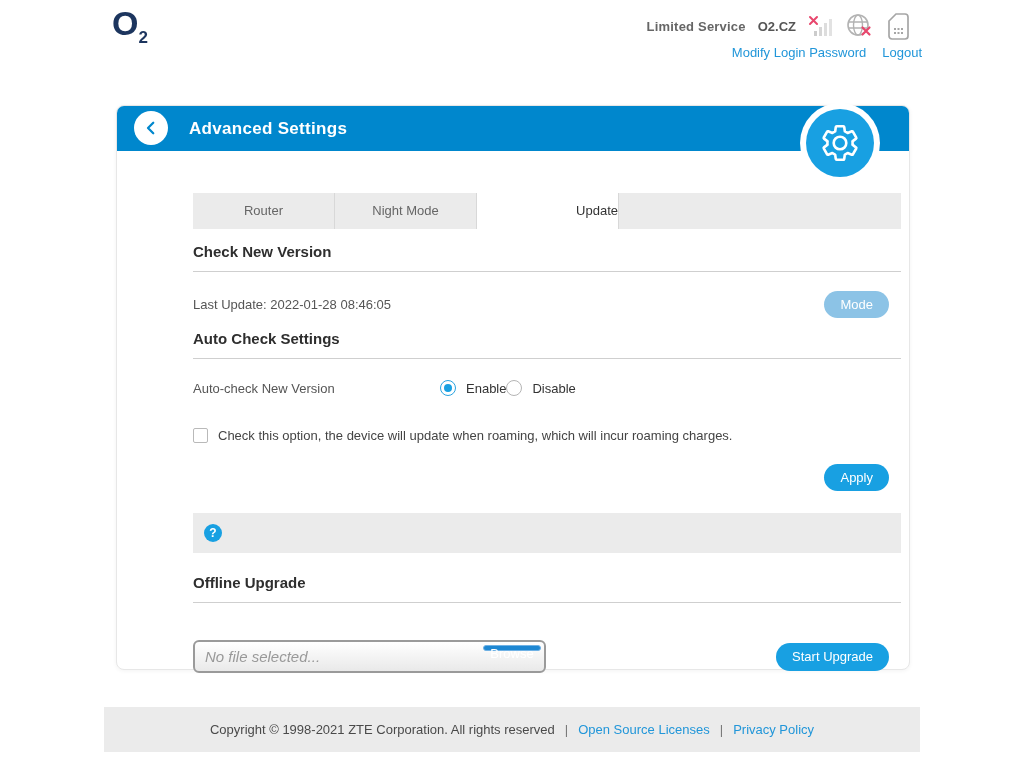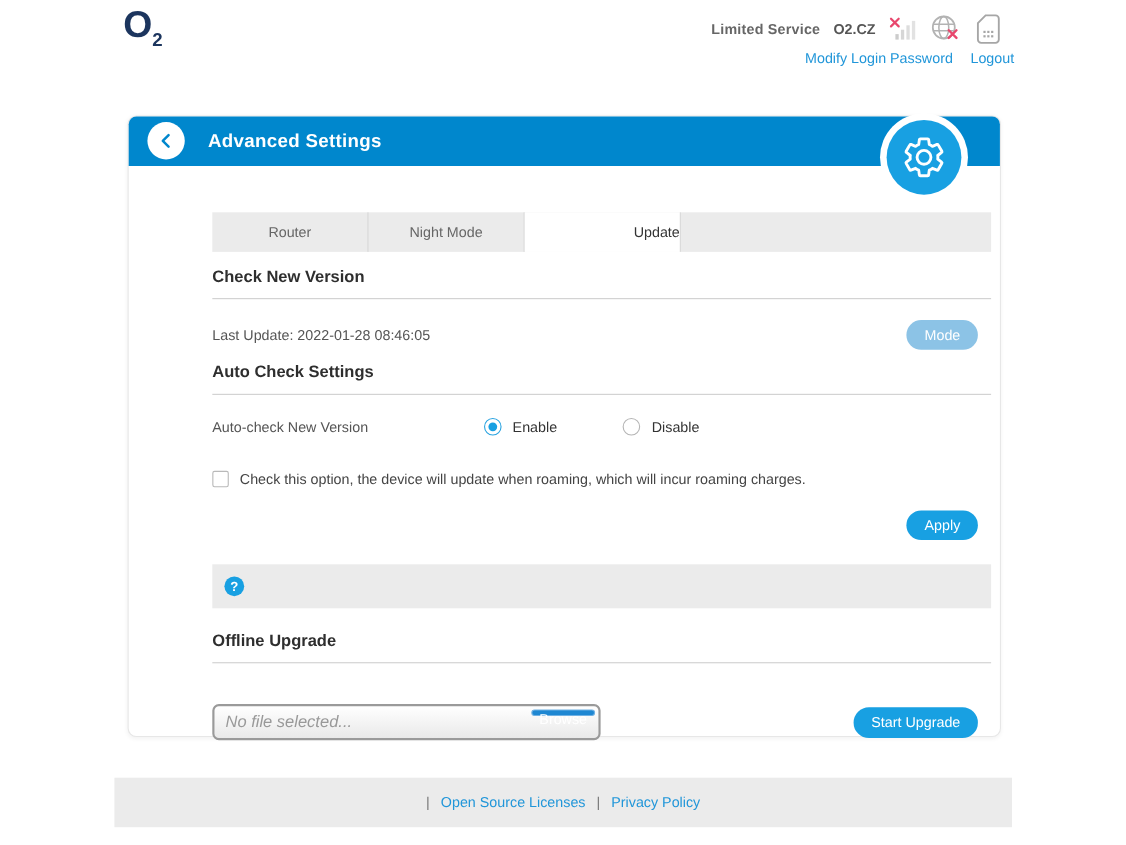--- a/index.html
+++ b/index.html
@@ -35,21 +35,21 @@
   .row { display:flex; align-items:center; }
   .row-check { margin-top:10px; height:44px; justify-content:space-between; padding-right:12px; }
   .muted-label { font-size:13px; color:#555; }
 
   .btn-pill { border:none; border-radius:15px; color:#fff; font-size:13px; height:27px; padding:0 16px; cursor:pointer; font-family:"Liberation Sans", sans-serif; }
   .btn-light { background:#8cc3e6; }
   .btn-bright { background:#18a0e2; }
 
   .row-autocheck { margin-top:21px; }
   .field-label { width:247px; font-size:13px; color:#555; }
-  .radio-group { display:flex; align-items:center; gap:60px; }
+  .radio-group { display:flex; align-items:center; }
   .radio-opt { display:flex; align-items:center; gap:10px; cursor:pointer; }
   .radio { width:16px; height:16px; border-radius:50%; background:#fff; border:1px solid #b5b5b5; position:relative; }
   .radio.checked { border:1px solid #29a3e0; }
   .radio.checked::after { content:""; position:absolute; left:3px; top:3px; width:8px; height:8px; border-radius:50%; background:#18a0e2; }
   .radio-label { font-size:13px; color:#333; }
 
   .row-roaming { margin-top:32px; gap:10px; }
   .checkbox { width:15px; height:15px; border:1px solid #b9b9b9; border-radius:2px; background:#fff; cursor:pointer; flex:none; }
   .roaming-text { font-size:13px; color:#444; }
 
@@ -182,17 +182,18 @@
         <span class="file-placeholder">No file selected...</span>
         <button class="browse-btn">Browse</button>
       </div>
       <button class="btn-pill btn-bright btn-start">Start Upgrade</button>
     </div>
 
   </div>
 </div>
 
 <div class="footer">
+  <span>Copyright © 1998-2021 ZTE Corporation. All rights reserved</span>
   <span class="sep">|</span>
   <span class="flink">Open Source Licenses</span>
   <span class="sep">|</span>
   <span class="flink">Privacy Policy</span>
 </div>
 
 </body></html>

